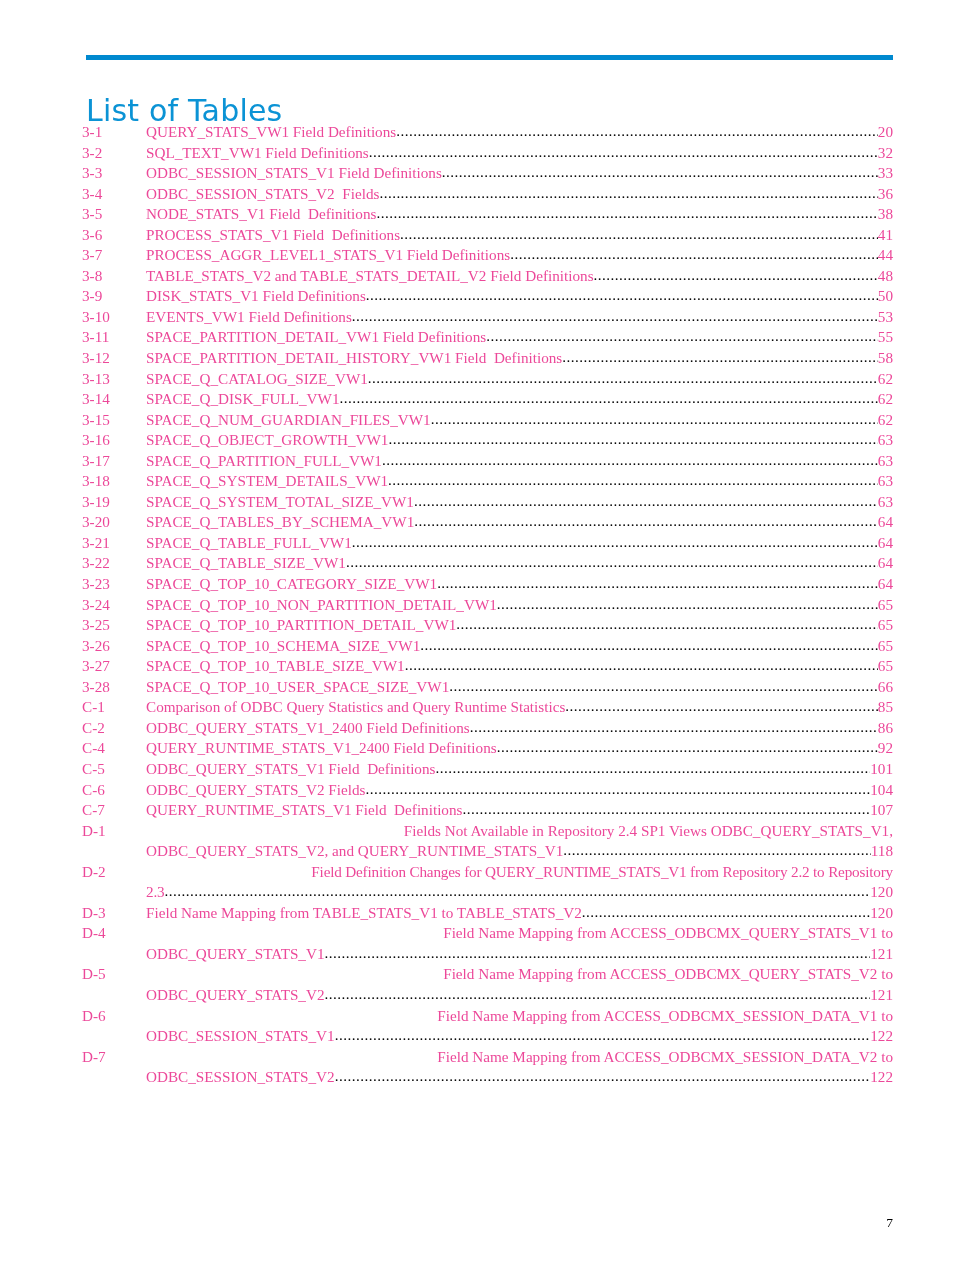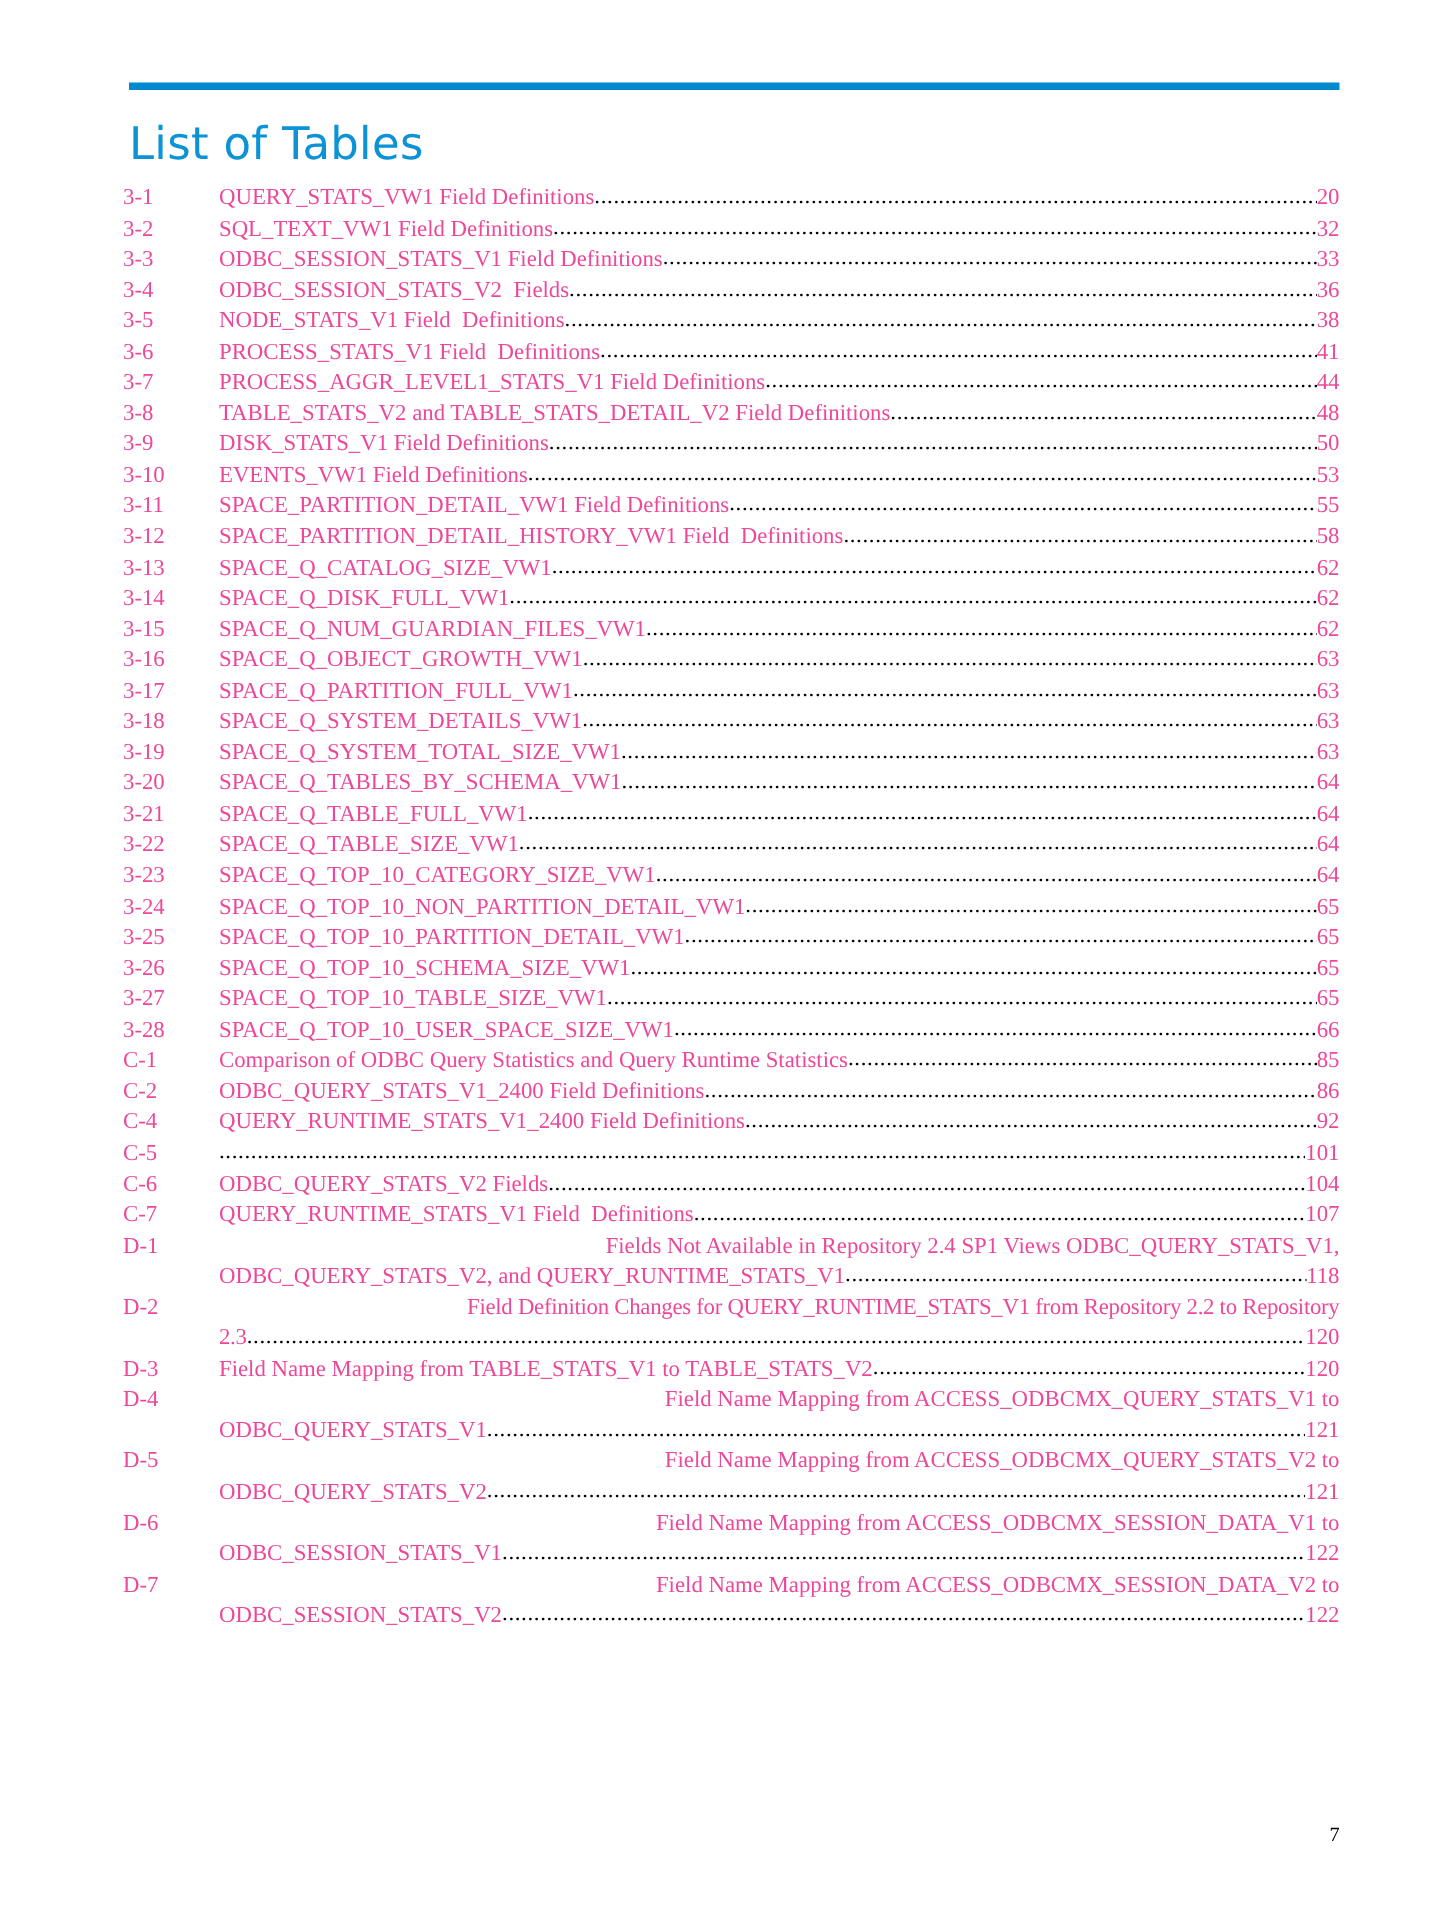--- a/index.html
+++ b/index.html
@@ -27,21 +27,21 @@
     position: absolute;
     left: 86px;
     top: 55px;
     width: 807px;
     height: 5px;
     background: #0089cf;
   }
   .page-title {
     position: absolute;
     left: 86px;
-    top: 56px;
+    top: 70px;
     font-family: "DejaVu Sans", "Liberation Sans", sans-serif;
     font-size: 30px;
     font-weight: 400;
     letter-spacing: 0.2px;
     color: #0b93d5;
     line-height: 42px;
     white-space: nowrap;
   }
 
   
@@ -513,20 +513,21 @@
               <span class="leader-page">92</span>
             </div>
           </div>
         </div>
       </a>
       <a class="toc-entry" href="#">
         <div class="toc-row">
           <span class="toc-num">C-5</span>
           <div class="toc-body">
             <div class="leader-line">
+              <span class="leader-title">ODBC_QUERY_STATS_V1 Field  Definitions</span>
               <span class="leader-dots"></span>
               <span class="leader-page">101</span>
             </div>
           </div>
         </div>
       </a>
       <a class="toc-entry" href="#">
         <div class="toc-row">
           <span class="toc-num">C-6</span>
           <div class="toc-body">

